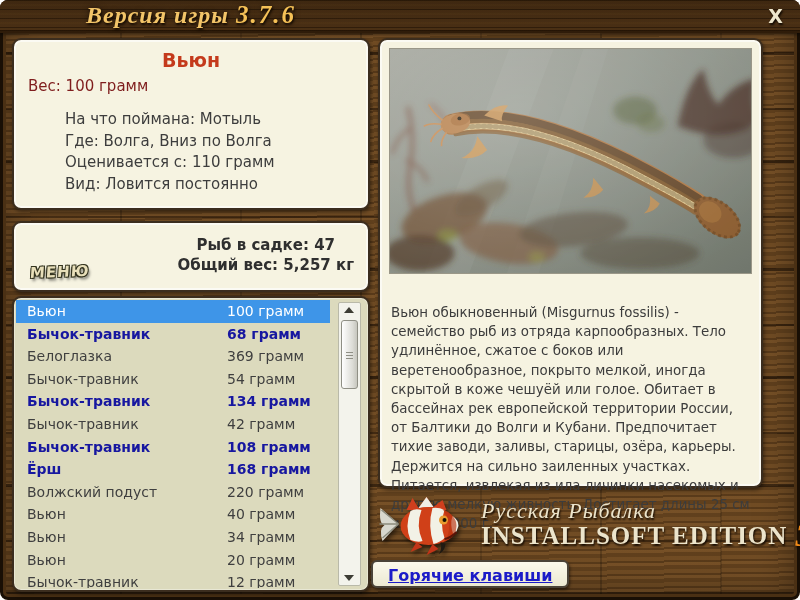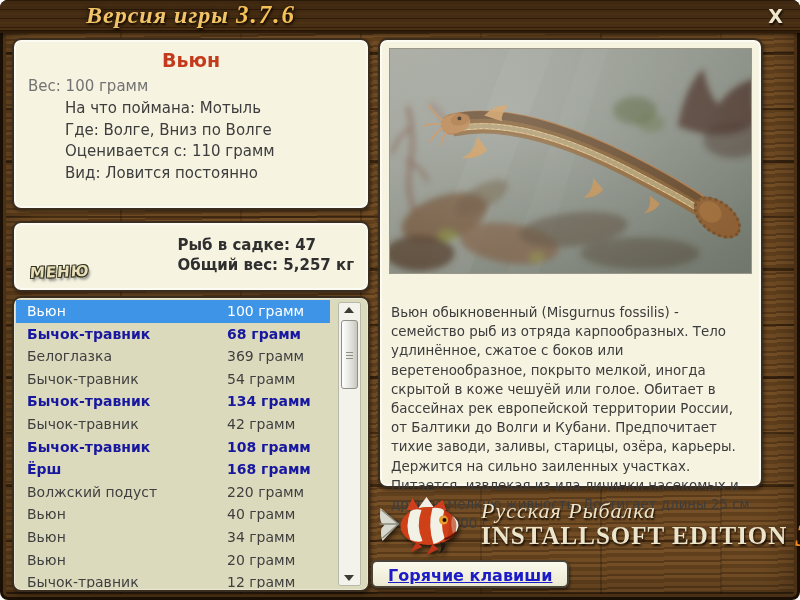--- a/index.html
+++ b/index.html
@@ -40,31 +40,31 @@
 
   .panel {
     position:absolute; background:#f6f3e1;
     border:2px solid #3b2d1e; border-radius:9px;
     box-shadow: inset 0 0 0 2px rgba(255,255,255,.6), 1px 2px 4px rgba(0,0,0,.5);
   }
 
   
   .info-panel  { left:12px; top:38px;  width:358px; height:172px; padding:9px 14px; }
   .info-title  { text-align:center; color:#c43a1c; font-weight:bold; font-size:19px; margin-bottom:6px; }
-  .info-weight { color:#737373; font-size:15px; margin-bottom:3px; }
+  .info-weight { color:#7f1d1d; font-size:15px; margin-bottom:14px; }
   .info-lines  { color:#3d3d3d; font-size:15px; line-height:21.5px;margin-left:37px; }
 
   .menu-panel { left:12px; top:221px; width:358px; height:71px; }
   .menu-btn {
     position:absolute; left:16px; bottom:9px; cursor:pointer;
     font-weight:bold; font-size:15px; letter-spacing:1px; color:#e8dfba;
     text-shadow:-1px -1px 0 #33331f, 1px -1px 0 #33331f, -1px 1px 0 #33331f, 1px 1px 0 #33331f, 2px 3px 3px rgba(0,0,0,.55);
     transform:skewX(-6deg) rotate(-2deg);
   }
-  .cage-stats { position:absolute; right:14px; top:12px; text-align:left;
+  .cage-stats { position:absolute; right:14px; top:12px; text-align:center;
     color:#2f2f2f; font-weight:bold; font-size:15px; line-height:20px; }
 
   .list-panel { left:12px; top:296px; width:358px; height:296px; background:#dcdabd; overflow:hidden;
     box-shadow: inset 0 0 0 1px rgba(255,255,255,.35), 1px 2px 4px rgba(0,0,0,.5); }
   .list-rows { position:absolute; top:2px; left:2px; right:38px; bottom:2px; overflow:hidden; }
   .row { position:relative; height:22.6px; line-height:22.6px; font-size:14px; color:#3f3f3f;
     padding-left:11px; white-space:nowrap; cursor:pointer; }
   .row .row-weight { position:absolute; left:211px; top:0; }
   .row.bold { color:#1717a0; font-weight:bold; }
   .row.selected { background:#3e95e8; color:#ffffff; }
@@ -111,21 +111,21 @@
   <div class="topbar">
     <div class="game-title"><span>Версия игры</span>&nbsp;<span class="ver">3.7.6</span></div>
     <div class="close-x">X</div>
   </div>
 
   <div class="panel info-panel">
     <div class="info-title">Вьюн</div>
     <div class="info-weight">Вес: 100 грамм</div>
     <div class="info-lines">
       <div>На что поймана: Мотыль</div>
-      <div>Где: Волге, Вниз по Волге</div>
+      <div>Где: Волга, Вниз по Волга</div>
       <div>Оценивается с: 110 грамм</div>
       <div>Вид: Ловится постоянно</div>
     </div>
   </div>
 
   <div class="panel menu-panel">
     <div class="menu-btn">МЕНЮ</div>
     <div class="cage-stats">
       <div>Рыб в садке: 47</div>
       <div>Общий вес: 5,257 кг</div>

